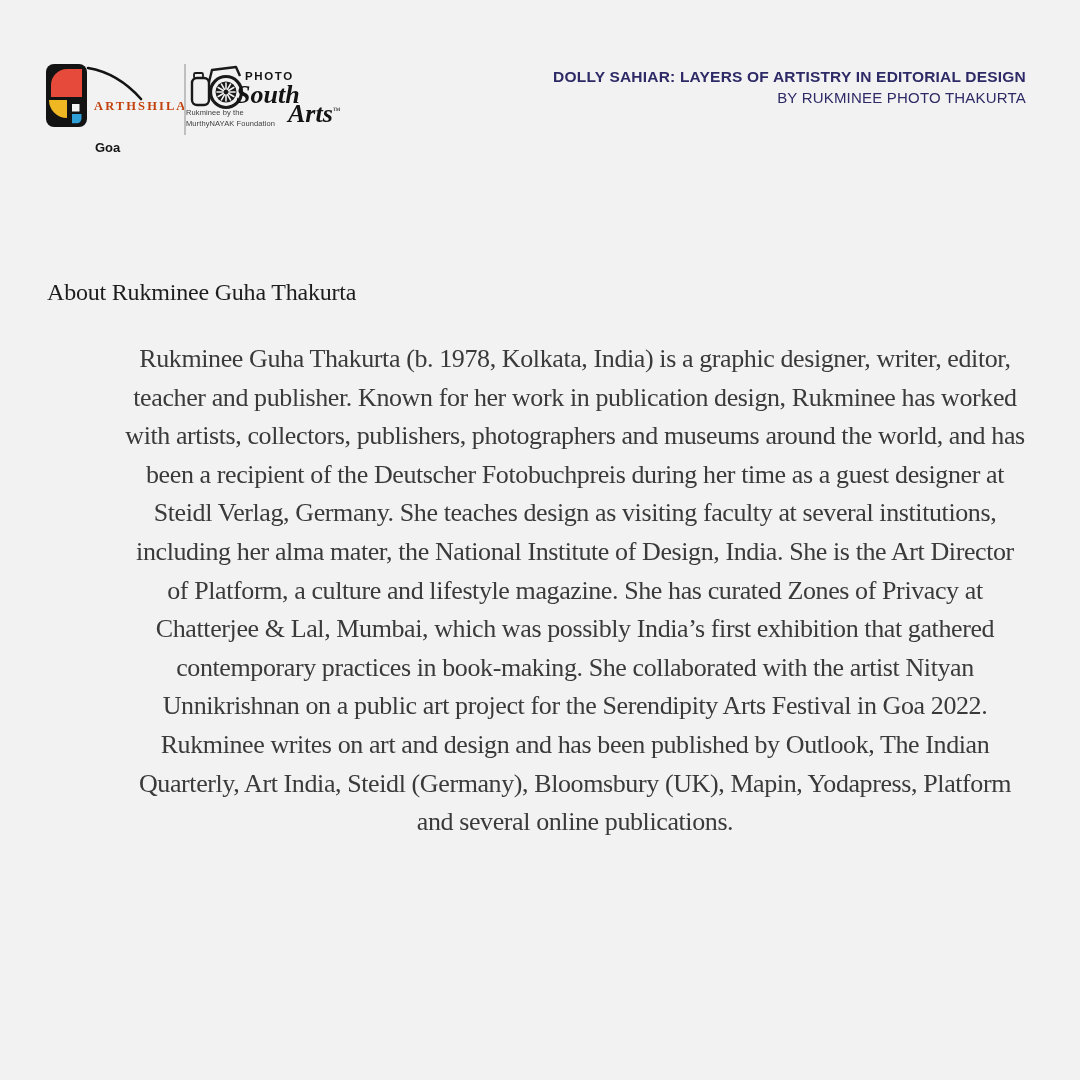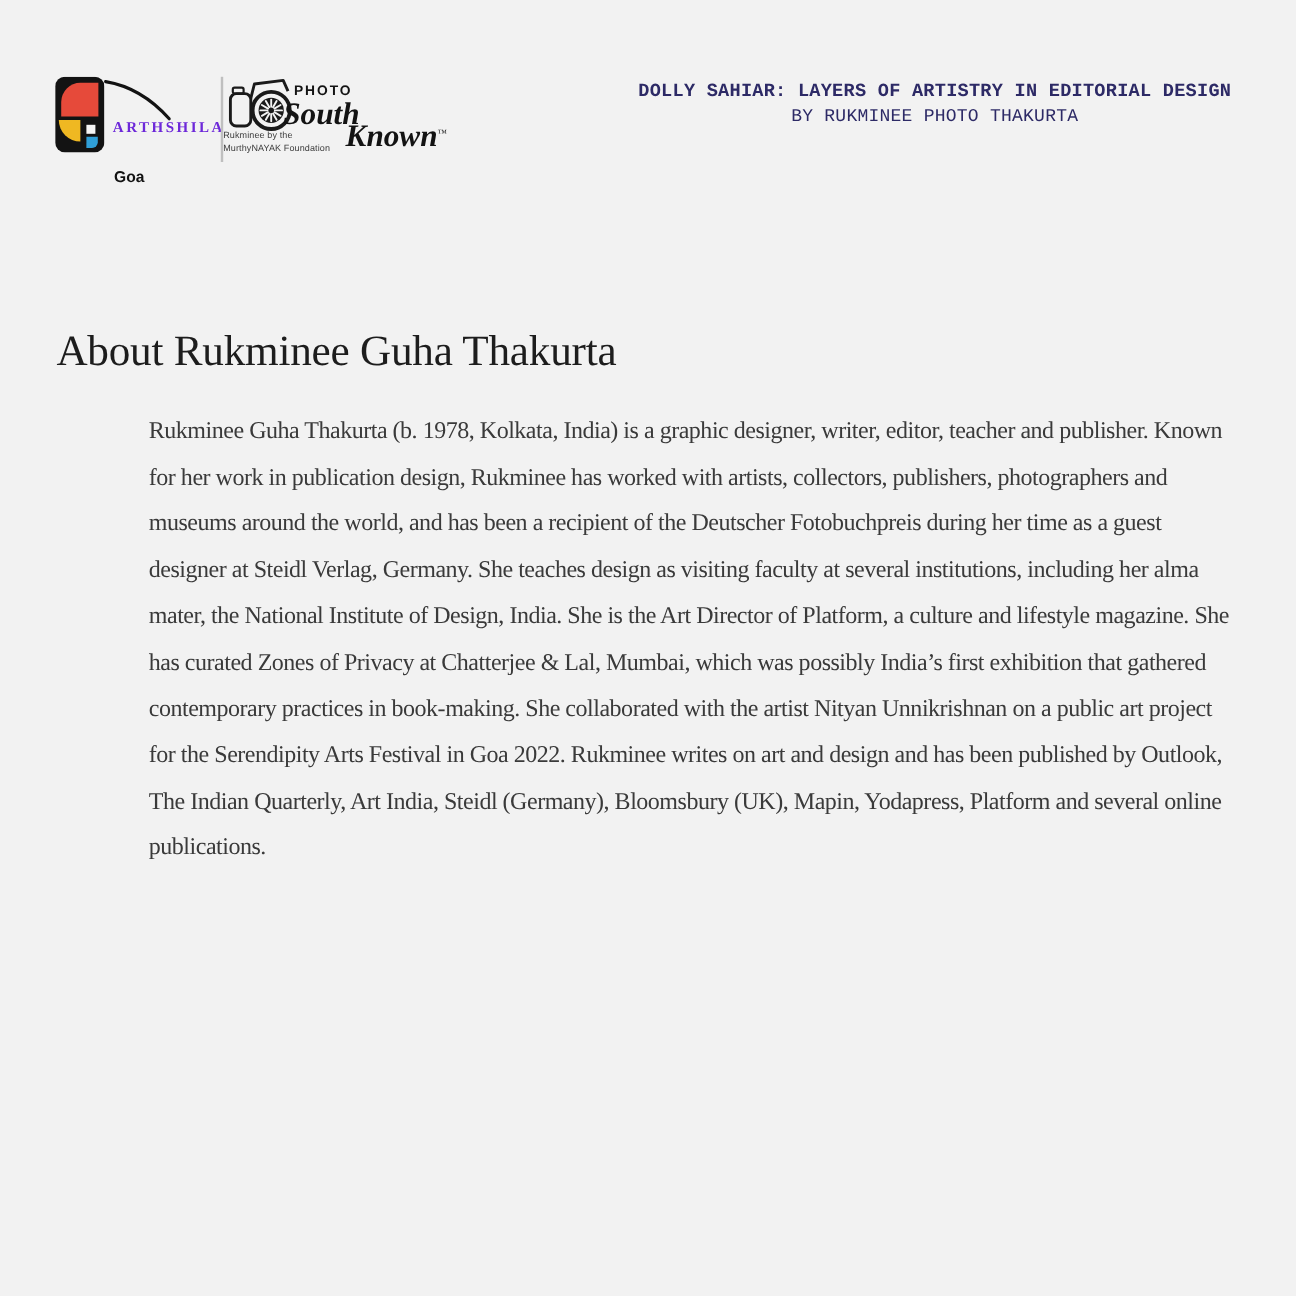--- a/index.html
+++ b/index.html
@@ -6,21 +6,21 @@
   #canvas{
     position:relative;width:1080px;height:1080px;background:#f2f2f2;
     overflow:hidden;font-family:"Liberation Sans",sans-serif;
   }
   
   .arthshila-mark{position:absolute;left:46px;top:64px;}
   .arthshila-arc{position:absolute;left:86px;top:64px;}
   .arthshila-word{
     position:absolute;left:94px;top:99px;
     font-family:"Liberation Serif",serif;font-weight:700;font-size:12.5px;
-    letter-spacing:2.1px;color:#6d28d9;white-space:nowrap;
+    letter-spacing:2.1px;color:#c2410c;white-space:nowrap;
   }
   .arthshila-goa{
     position:absolute;left:95px;top:112px;
     font-family:"Liberation Sans",sans-serif;font-weight:700;font-size:13px;color:#131313;margin-top:28px;
   }
   .logo-divider{position:absolute;left:184px;top:64px;width:2px;height:71px;background:#bfbfbf;}
 
   .psa-camera{position:absolute;left:190px;top:62px;}
   .psa-photo{
     position:absolute;left:245px;top:70px;font-weight:700;font-size:11.5px;
@@ -33,35 +33,35 @@
   .psa-south{position:absolute;left:236px;top:82px;}
   .psa-asia{position:absolute;left:288px;top:101px;}
   .psa-tm{font-size:8px;font-style:normal;font-weight:400;vertical-align:9px;letter-spacing:0;}
   .psa-supported{
     position:absolute;left:186px;top:108px;font-size:7.5px;line-height:10.5px;
     color:#3d3d3d;letter-spacing:.1px;white-space:nowrap;
   }
 
   
   .title-block{
-    position:absolute;top:66px;right:54px;text-align:center;
-    color:#2d2a66;font-size:15px;line-height:21px;letter-spacing:.2px;white-space:nowrap;font-family:Liberation Mono, monospace;
+    position:absolute;top:66px;right:54px;text-align:right;
+    color:#2d2a66;font-size:15px;line-height:21px;letter-spacing:.2px;white-space:nowrap;
   }
   .title-line-1{font-weight:700;font-size:15.5px;}
 
   
   .about-heading{
     position:absolute;left:47px;top:276px;
-    font-family:"Liberation Serif",serif;font-size:36px;line-height:32px;
+    font-family:"Liberation Serif",serif;font-size:24px;line-height:32px;
     color:#1d1d1d;letter-spacing:-.2px;white-space:nowrap;
   }
   .about-body{
     position:absolute;left:124px;top:340px;width:902px;
-    font-family:"Liberation Serif",serif;font-size:20px;line-height:38.6px;
-    letter-spacing:-.4px;color:#3a3a3a;text-align:left;
+    font-family:"Liberation Serif",serif;font-size:26px;line-height:38.6px;
+    letter-spacing:-.4px;color:#3a3a3a;text-align:center;
   }
 </style>
 </head>
 <body>
 
 <div id="canvas">
 
   <div>
     <svg class="arthshila-mark" width="41" height="63" viewBox="0 0 41 63">
       <rect x="0" y="0" width="41" height="63" rx="8" fill="#131313"></rect>
@@ -97,21 +97,21 @@
         <line x1="33.4" y1="28.5" x2="28.2" y2="25.5"></line>
         <line x1="34.5" y1="27.4" x2="31.5" y2="22.2"></line>
         <line x1="36" y1="27" x2="36" y2="21"></line>
         <line x1="37.5" y1="27.4" x2="40.5" y2="22.2"></line>
         <line x1="38.6" y1="28.5" x2="43.8" y2="25.5"></line>
       </g>
       <circle cx="36" cy="30" r="2" fill="#1a1a1a"></circle>
     </svg>
     <div class="psa-photo">PHOTO</div>
     <div class="psa-script psa-south">South</div>
-    <div class="psa-script psa-asia"><span>Known</span><span class="psa-tm">™</span></div>
+    <div class="psa-script psa-asia"><span>Arts</span><span class="psa-tm">™</span></div>
     <div class="psa-supported">
       <div>Rukminee by the</div>
       <div>MurthyNAYAK Foundation</div>
     </div>
   </div>
 
   <div class="title-block">
     <div class="title-line-1">DOLLY SAHIAR: LAYERS OF ARTISTRY IN EDITORIAL DESIGN</div>
     <div>BY RUKMINEE PHOTO THAKURTA</div>
   </div>

